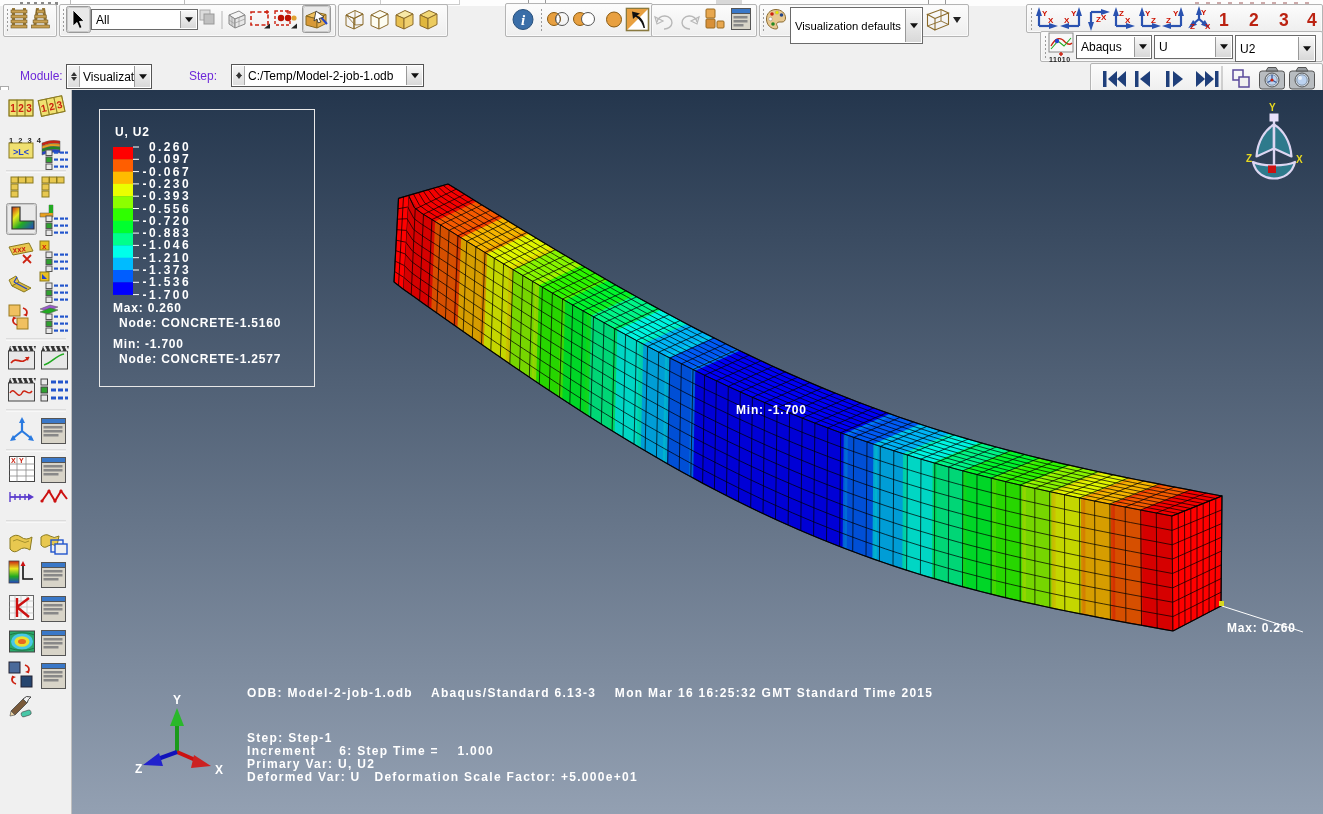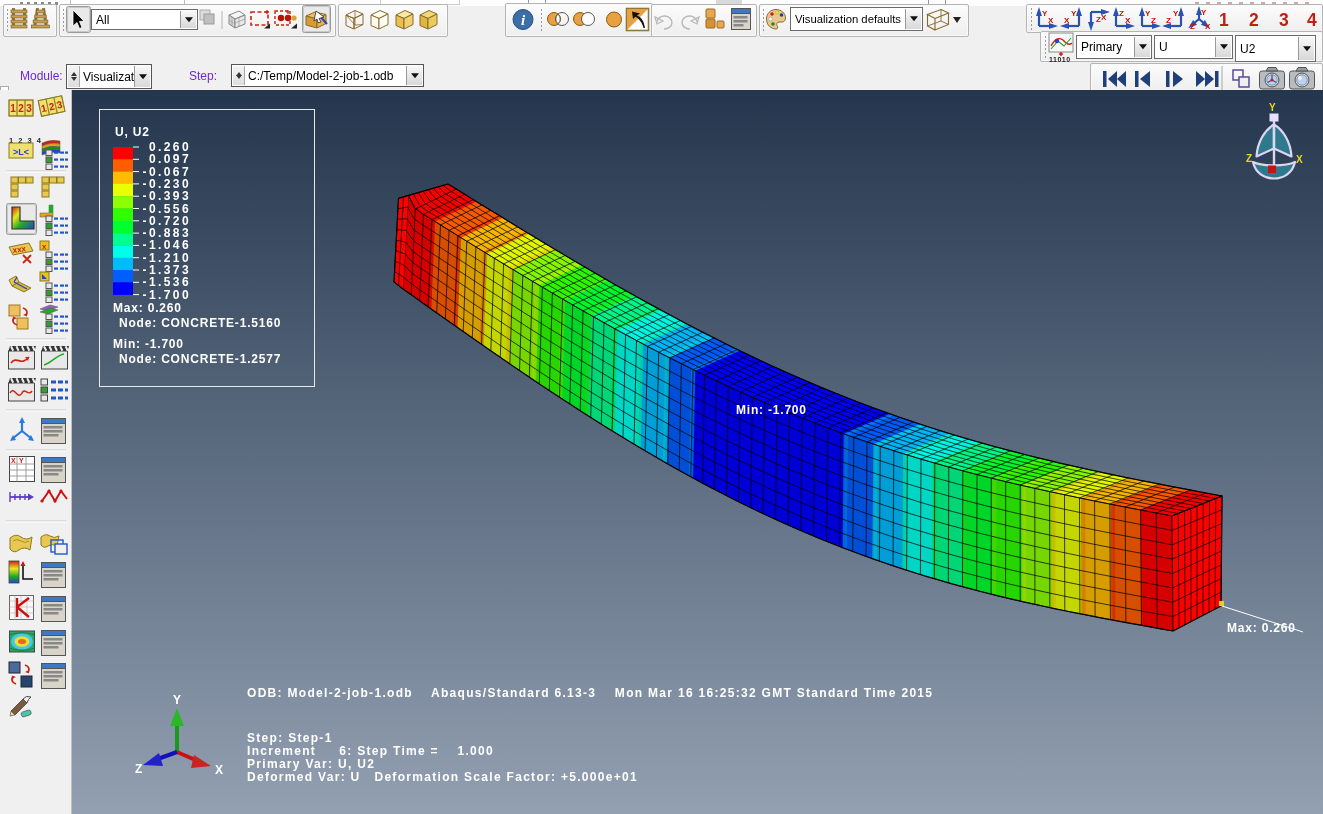--- a/index.html
+++ b/index.html
@@ -277,40 +277,40 @@
       <circle cx="13" cy="13" r="5.2" fill="#bcd2f0" stroke="#8899aa"></circle>
       <circle cx="11" cy="11" r="2" fill="#eef4fc"></circle>
     </g>
   </svg>
 
 <div class="combo" style="left:91px;top:9px;width:107px;height:21px">
     <span class="txt">All</span>
     <span class="btn"></span>
   </div>
 
-<div class="combo" style="left:790px;top:7px;width:133px;height:24px">
+<div class="combo" style="left:790px;top:7px;width:133px;height:37px">
     <span class="txt" style="font-size:11.3px">Visualization defaults</span>
     <span class="btn"></span>
   </div>
 
 <span class="lbl" style="left:20px;top:69px">Module:</span>
 <div class="combo" style="left:66px;top:64px;width:86px;height:25px;border-color:#555">
     <span class="spin"></span>
     <span class="txt" style="left:16px">Visualization</span>
     <span class="btn"></span>
   </div>
 <span class="lbl" style="left:189px;top:69px">Step:</span>
 <div class="combo" style="left:231px;top:64px;width:193px;height:23px;border-color:#555">
     <span class="spin"></span>
     <span class="txt" style="left:16px">C:/Temp/Model-2-job-1.odb</span>
     <span class="btn"></span>
   </div>
 
 <div class="combo" style="left:1076px;top:35px;width:76px;height:24px">
-    <span class="txt">Primary</span>
+    <span class="txt">Abaqus</span>
     <span class="btn"></span>
   </div>
 <div class="combo" style="left:1154px;top:35px;width:79px;height:24px">
     <span class="txt">U</span>
     <span class="btn"></span>
   </div>
 <div class="combo" style="left:1235px;top:35px;width:81px;height:27px">
     <span class="txt">U2</span>
     <span class="btn"></span>
   </div>

